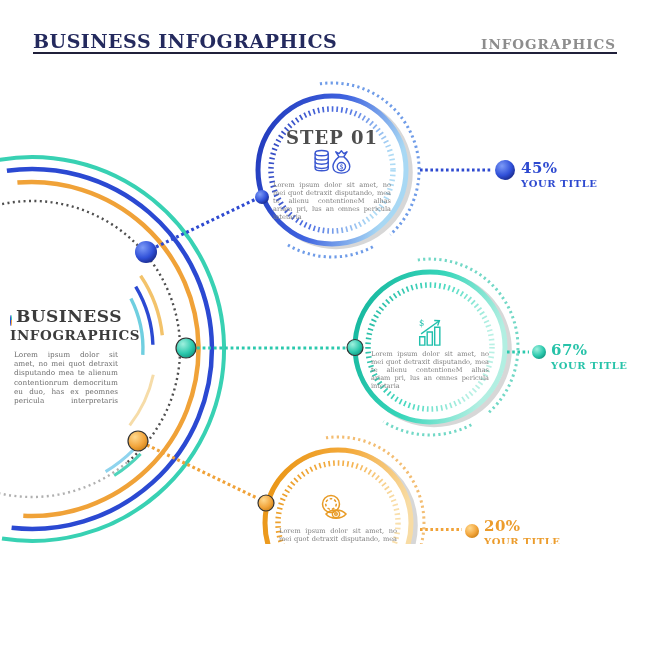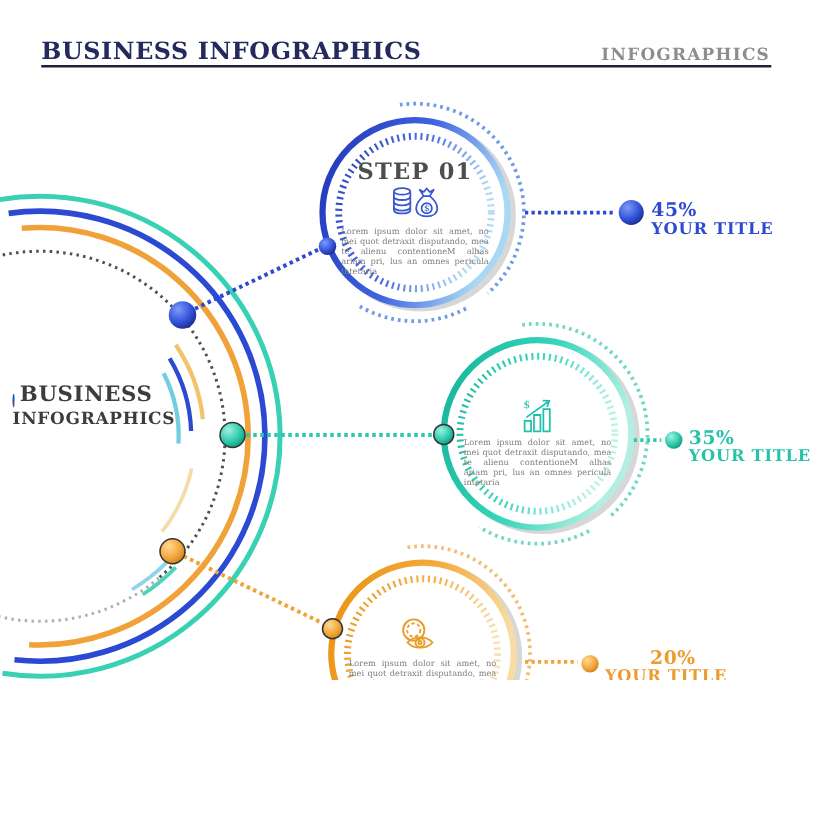--- a/index.html
+++ b/index.html
@@ -17,21 +17,21 @@
   .intro-h1{font-size:17px;font-weight:bold;color:#3c3c3c;letter-spacing:.5px;}
   .intro-h2{font-size:13.5px;font-weight:bold;color:#3c3c3c;letter-spacing:.6px;margin-top:1px;}
   .intro-desc{margin:7px auto 0;width:104px;font-size:7.3px;line-height:9.2px;color:#6f6f6f;
               text-align:justify;text-align-last:justify;}
   .stepbox{width:132px;text-align:center;}
   .step-title{font-size:18px;font-weight:bold;color:#4e4e4e;letter-spacing:1px;line-height:15px;}
   .step-icon{display:block;margin:3px auto 0;}
   .step-desc{margin:3px auto 0;width:118px;font-size:6.6px;line-height:8.1px;color:#808080;
              text-align:justify;text-align-last:justify;}
   .pct{font-size:15px;font-weight:bold;line-height:15px;letter-spacing:.5px;text-align:center;}
-  .pct-label{font-size:13px;font-weight:bold;letter-spacing:.6px;line-height:9px;}
+  .pct-label{font-size:10px;font-weight:bold;letter-spacing:.6px;line-height:9px;}
   .c-blue{color:#2e4ad0;} .c-teal{color:#27c3a9;} .c-orange{color:#ec9c2c;}
 </style>
 </head>
 <body>
 
 <div class="stage">
 
   <svg class="deco" width="650" height="650" viewBox="0 0 650 650">
     <defs>
       <linearGradient id="gB" x1="0" y1="0" x2="1" y2="0.3">
@@ -133,20 +133,21 @@
   <div class="abs hdr-title">BUSINESS INFOGRAPHICS</div>
   <div class="abs hdr-brand">INFOGRAPHICS</div>
   <div class="abs hdr-rule"></div>
 
   <div class="abs intro">
     <div class="intro-row">
       <span class="pie"></span>
       <span class="intro-h1">BUSINESS</span>
     </div>
     <div class="intro-h2">INFOGRAPHICS</div>
+    <div class="intro-desc">Lorem ipsum dolor sit amet, no mei quot detraxit disputando mea te alienum contentionrum democritum eu duo, has ex peomnes pericula interpretaris</div>
   </div>
 
   <div class="abs stepbox" style="left:266px;top:130px;">
     <div class="step-title">STEP 01</div>
     <svg class="step-icon" width="42" height="30" viewBox="0 0 42 32">
       <g fill="none" stroke="#3a57d0" stroke-width="1.5" stroke-linejoin="round">
         <ellipse cx="10" cy="5.5" rx="7" ry="2.8"></ellipse>
         <path d="M3 5.5 V21.5 c0 1.6 3.1 2.8 7 2.8 s7 -1.2 7 -2.8 V5.5"></path>
         <path d="M3 10 c0 1.6 3.1 2.8 7 2.8 s7-1.2 7-2.8"></path>
         <path d="M3 14.5 c0 1.6 3.1 2.8 7 2.8 s7-1.2 7-2.8"></path>
@@ -183,19 +184,19 @@
         <circle cx="19" cy="20" r="3.6"></circle>
         <circle cx="19" cy="20" r="1.3"></circle>
       </g>
     </svg>
     <div class="step-desc">Lorem ipsum dolor sit amet, no mei quot detraxit disputando, mea te alienu contentioneM alhas ariam pri, lus an omnes pericula intetaria</div>
   </div>
 
   <div class="abs pct c-blue" style="left:521px;top:161px;">45%</div>
   <div class="abs pct-label c-blue" style="left:521px;top:179px;">YOUR TITLE</div>
 
-  <div class="abs pct c-teal" style="left:551px;top:343px;">35%</div>
+  <div class="abs pct c-teal" style="left:551px;top:343px;">67%</div>
   <div class="abs pct-label c-teal" style="left:551px;top:361px;">YOUR TITLE</div>
 
-  <div class="abs pct c-orange" style="left:484px;top:519px;margin-left:36px;">20%</div>
+  <div class="abs pct c-orange" style="left:484px;top:519px;">20%</div>
   <div class="abs pct-label c-orange" style="left:484px;top:537px;">YOUR TITLE</div>
 
 </div>
 
 </body></html>

